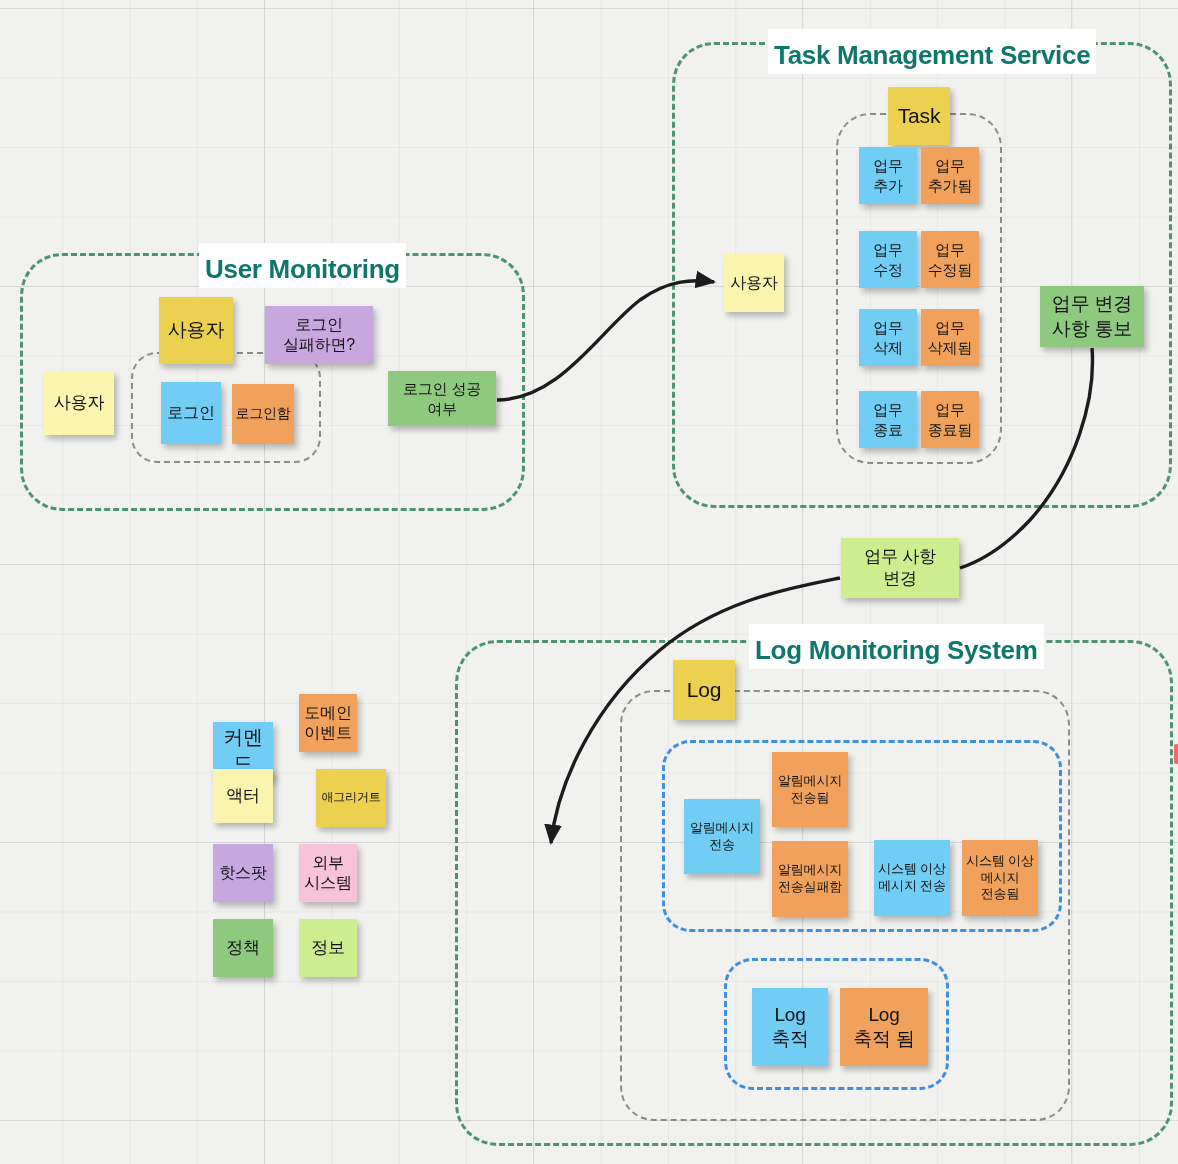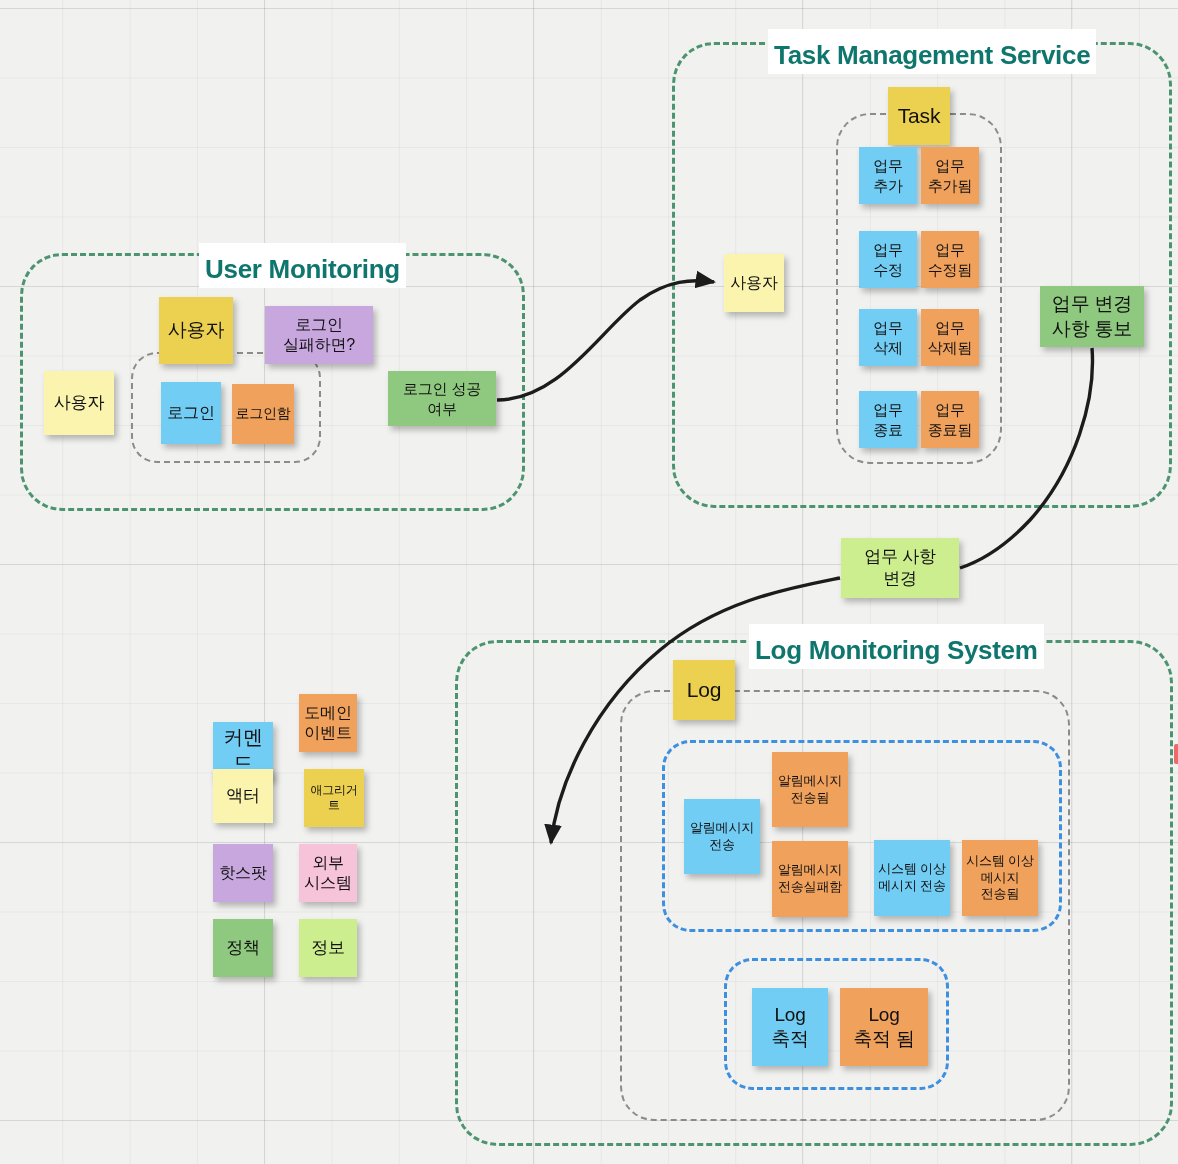--- a/index.html
+++ b/index.html
@@ -173,21 +173,21 @@
   <div class="note" style="left:840px;top:988px;width:88px;height:78px;background:#f0a15c;font-size:19px;">Log
 축적 됨</div>
 
   <div class="note" style="left:213px;top:694px;width:60px;height:58px;background:#72cdf4;font-size:20px;margin-top:28px;">커멘드</div>
 
   <div class="note" style="left:299px;top:694px;width:58px;height:58px;background:#f0a15c;font-size:16px;text-align:right;">도메인
 이벤트</div>
 
   <div class="note" style="left:213px;top:769px;width:60px;height:54px;background:#faf4ae;font-size:17px;">액터</div>
 
-  <div class="note" style="left:304px;top:769px;width:60px;height:58px;background:#ecd050;font-size:12px;">애그리거트</div>
+  <div class="note" style="left:316px;top:769px;width:70px;height:58px;background:#ecd050;font-size:12px;">애그리거트</div>
 
   <div class="note" style="left:213px;top:844px;width:60px;height:58px;background:#c7a7de;font-size:16px;">핫스팟</div>
 
   <div class="note" style="left:299px;top:844px;width:58px;height:58px;background:#f7c3d8;font-size:16px;">외부
 시스템</div>
 
   <div class="note" style="left:213px;top:919px;width:60px;height:58px;background:#8fc97f;font-size:17px;">정책</div>
 
   <div class="note" style="left:299px;top:919px;width:58px;height:58px;background:#ccee8e;font-size:17px;">정보</div>
 

